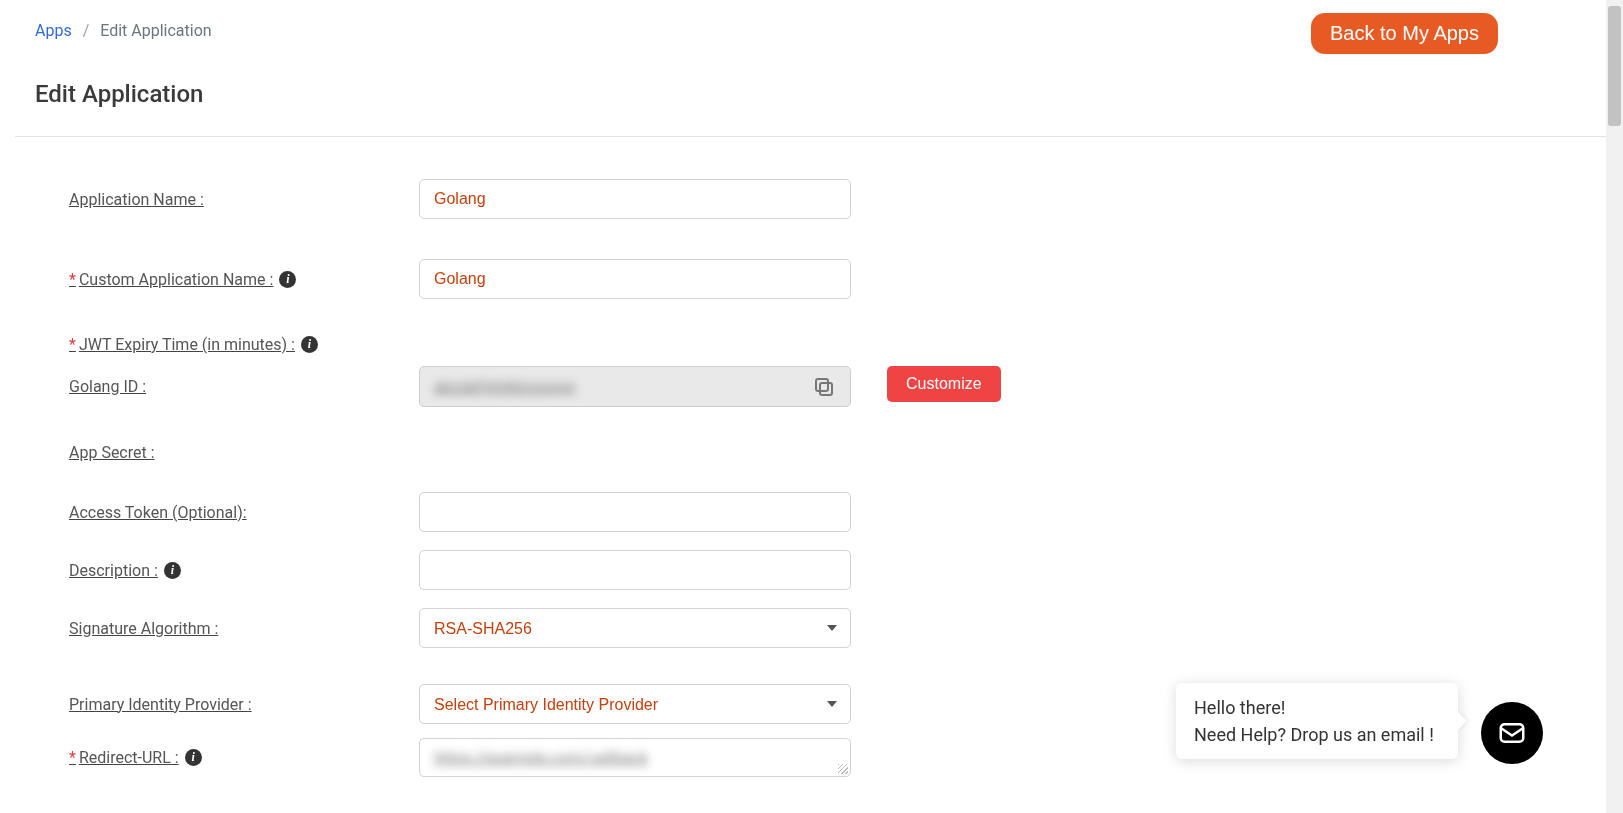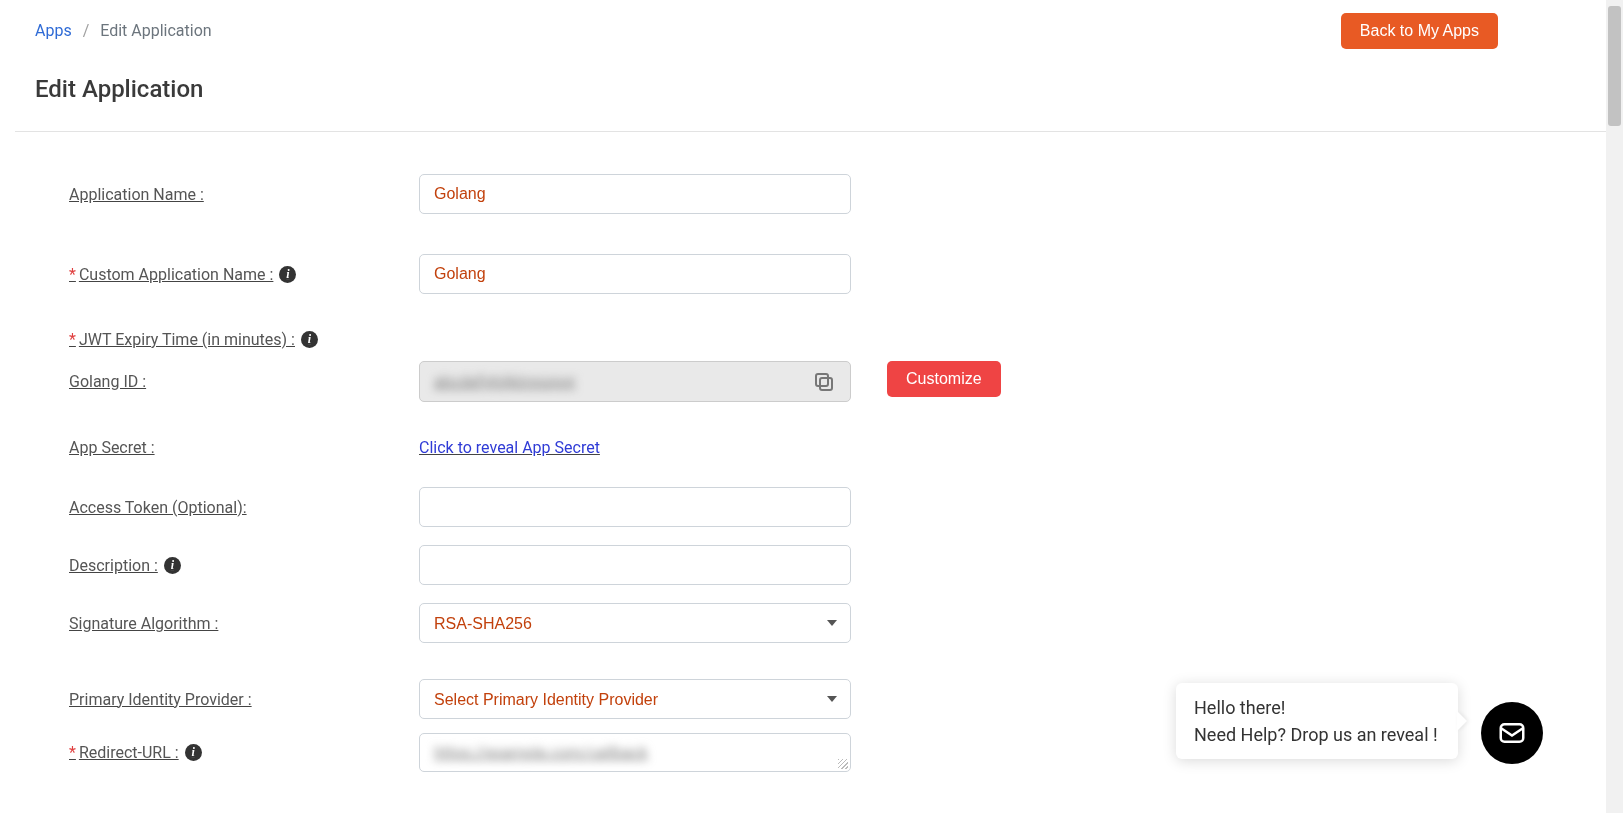--- a/index.html
+++ b/index.html
@@ -11,22 +11,22 @@
       height: 813px;
       overflow: hidden;
       position: relative;
     }
     .container { padding: 13px 35px 0 35px; }
     .top-row { display: flex; justify-content: space-between; align-items: flex-start; margin-bottom: 26px; }
     .breadcrumbs { font-size: 16px; color: #6c757d; padding-top: 8px; }
     .breadcrumbs a { color: #2f6bd6; text-decoration: none; }
     .sep { margin: 0 7px; color: #a0a0a0; }
     .back-btn {
-      background: #e85a24; color: #fff; border: none; border-radius: 5px;
-      padding: 9px 19px; font-size: 16px; cursor: pointer; margin-right: 90px;
+      background: #e85a24; color: #fff; border: none; border-radius: 14px;
+      padding: 9px 19px; font-size: 20px; cursor: pointer; margin-right: 90px;
     }
     .page-title { font-size: 24px; font-weight: 500; color: #3a3a3a; margin-bottom: 28px; }
     .divider { border-bottom: 1px solid #e3e3e3; margin: 0 -20px 42px -20px; }
     .form-area { padding-left: 34px; }
     .form-row { display: flex; margin-bottom: 18px; text-decoration: underline; }
     .form-row.tall { margin-bottom: 40px; }
     .label-col { width: 350px; font-size: 16px; color: #555; display: flex; align-items: center; gap: 3px;}
     .req { color: #e04040; }
     .info-icon {
       display: inline-flex; align-items: center; justify-content: center;
@@ -161,23 +161,20 @@
           </svg>
         </div>
       </div>
       <div class="extra-col">
         <button class="customize-btn">Customize</button>
       </div>
     </div>
 
     <div class="form-row" style="margin-bottom:30px;">
       <div class="label-col">App Secret :</div>
-      <div class="control-col">
-        <span class="reveal-link">Click to reveal App Secret</span>
-      </div>
     </div>
 
     <div class="form-row">
       <div class="label-col">Access Token (Optional):</div>
       <div class="control-col">
         <input type="text" class="text-input" value="" style="">
       </div>
     </div>
 
     <div class="form-row">
@@ -224,21 +221,21 @@
           <div class="resize-handle"></div>
         </div>
       </div>
     </div>
 
   </div>
 </div>
 
 <div class="chat-popup">
   <div class="line1">Hello there!</div>
-  <div>Need Help? Drop us an reveal !</div>
+  <div>Need Help? Drop us an email !</div>
   <div class="chat-arrow"></div>
 </div>
 
 <div class="chat-fab">
   <svg width="30" height="30" viewBox="0 0 24 24" fill="none" stroke="currentColor" stroke-width="2">
     <rect x="3" y="5" width="18" height="14" rx="3"></rect>
     <path d="M3 8l9 6 9-6"></path>
   </svg>
 </div>
 

